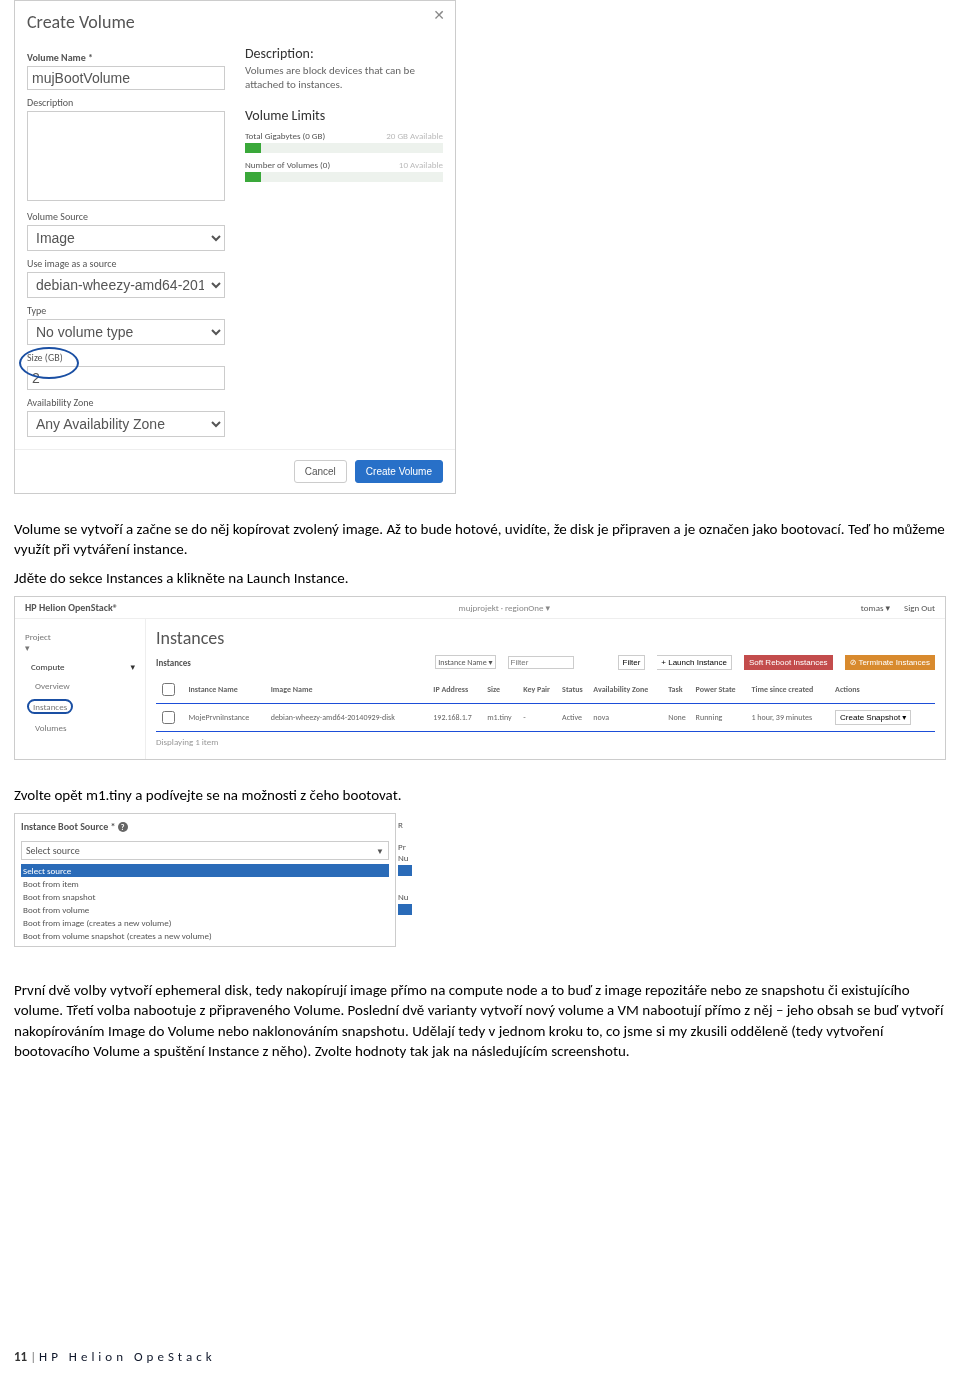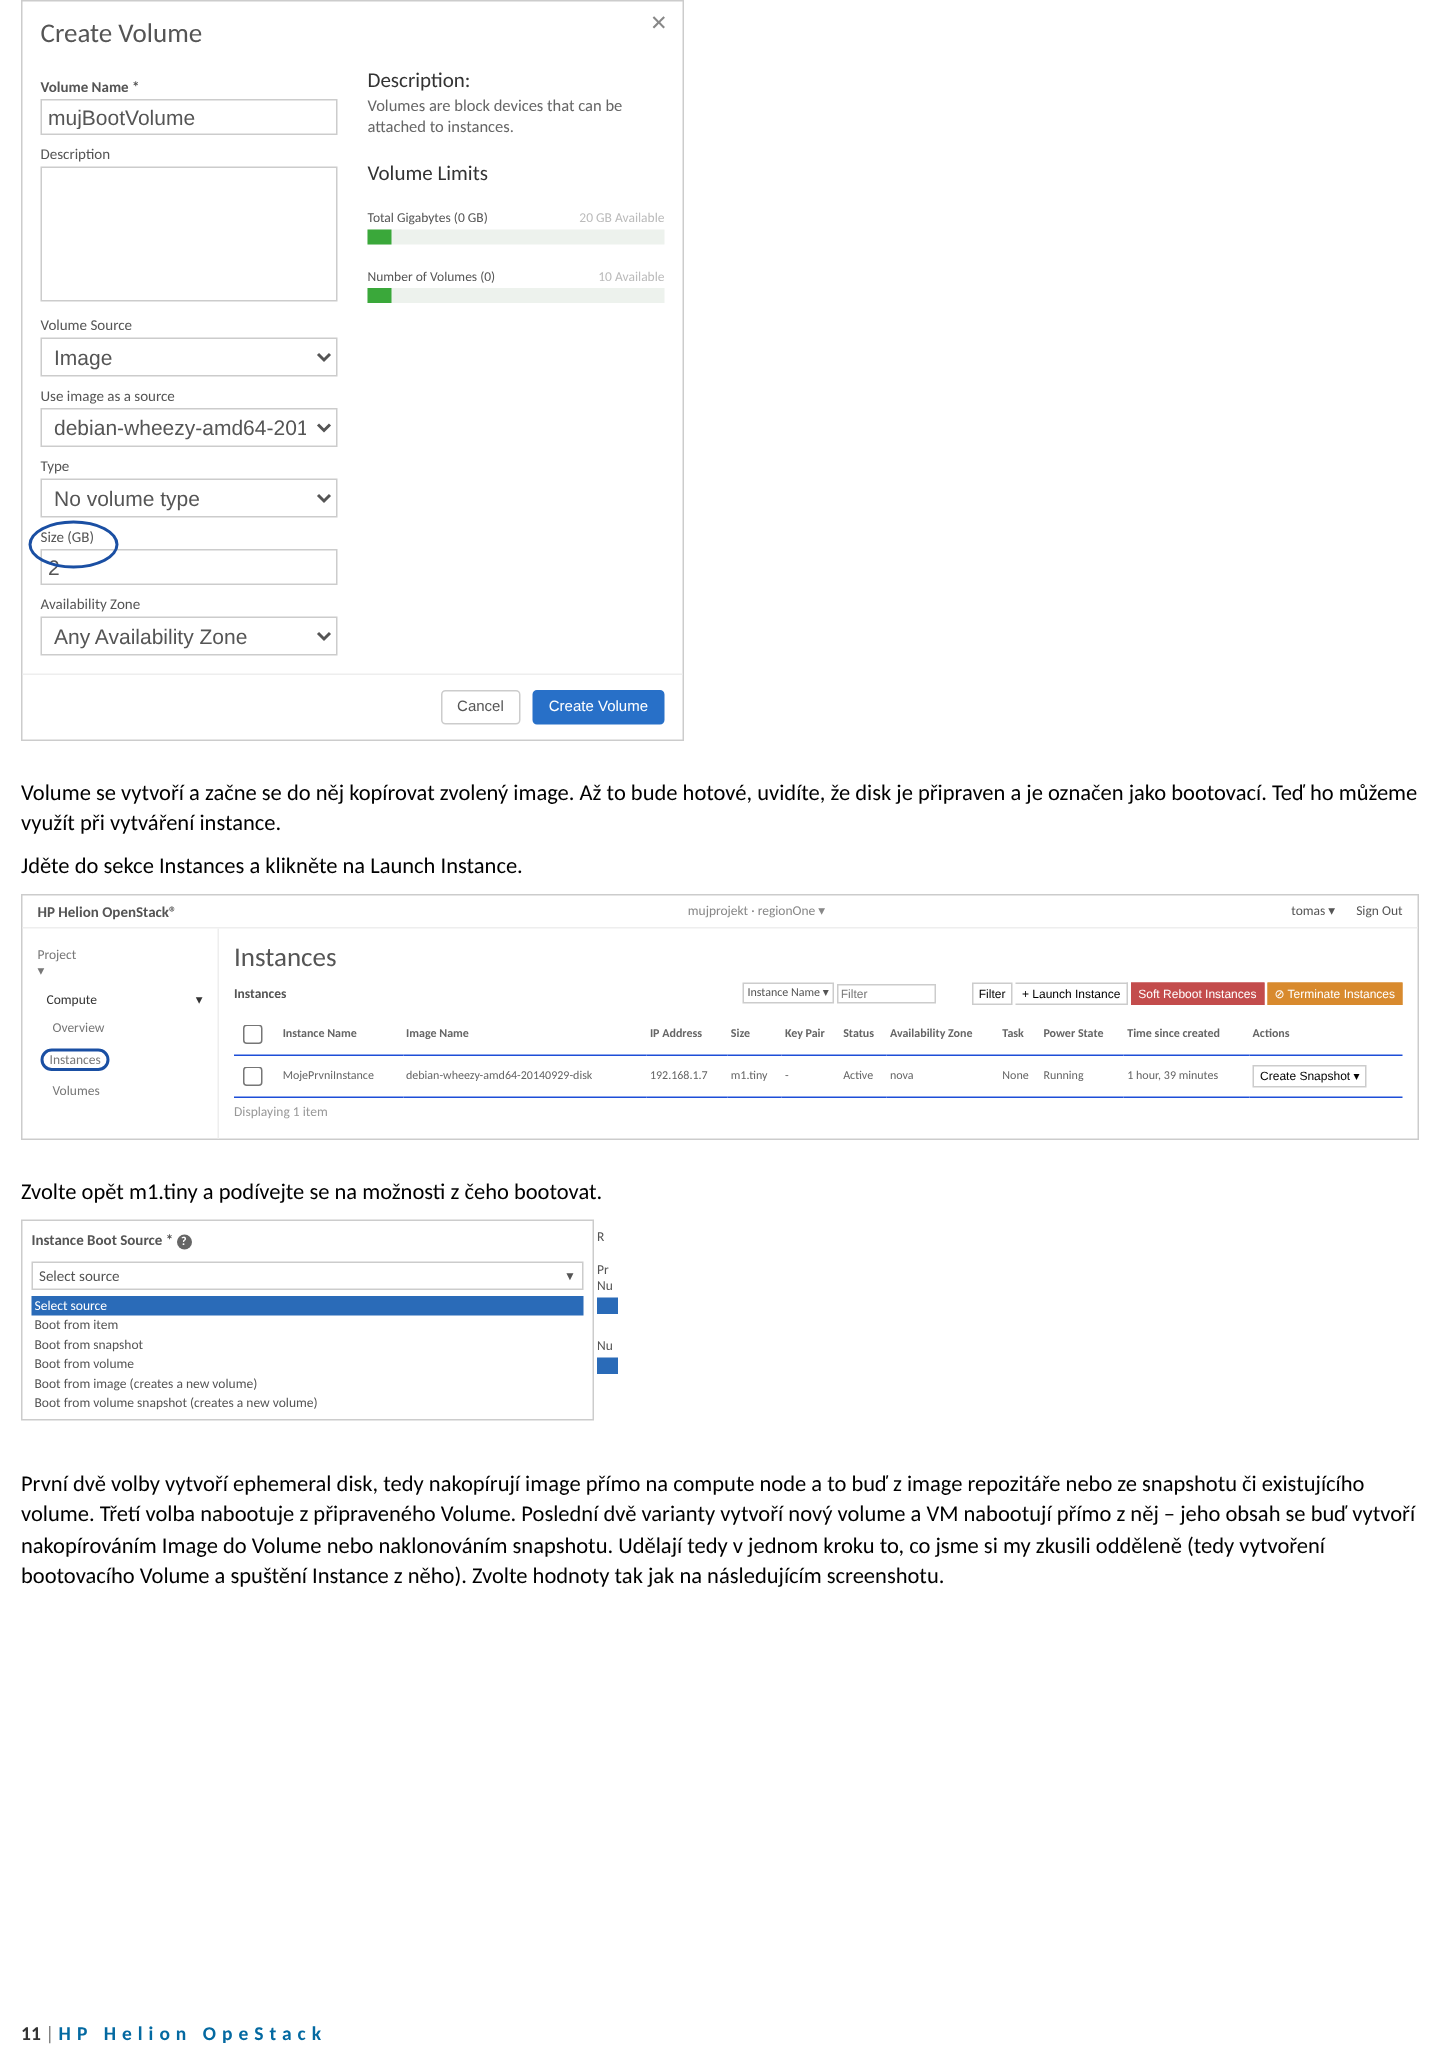--- a/index.html
+++ b/index.html
@@ -14,21 +14,21 @@
   .dlg1 .body{display:flex;gap:20px;padding:12px;font-size:10px;color:#555;}
   .dlg1 .col{flex:1;}
   .lbl{font-size:10px;font-weight:bold;color:#555;margin:6px 0 2px 0;}
   .lbl.norm{font-weight:normal;}
   .inp{width:100%;box-sizing:border-box;border:1px solid #ccc;font-size:14px;padding:3px 4px;color:#555;}
   .ta{height:90px;resize:none;}
   .sel{background:#fff;}
   .desc-title{font-size:14px;color:#333;margin-bottom:2px;}
   .desc-text{font-size:11px;color:#666;line-height:1.3;}
   .limits-title{font-size:14px;color:#333;margin-top:14px;}
-  .limit-row{display:flex;justify-content:space-between;font-size:9px;color:#555;margin-top:16px;}
+  .limit-row{display:flex;justify-content:space-between;font-size:9px;color:#555;margin-top:6px;}
   .limit-avail{color:#bbb;}
   .bar{height:10px;background:#edf2ed;margin-top:2px;position:relative;}
   .bar .fill{height:100%;width:16px;background:#3aa83a;}
   .dlg1 .footer{border-top:1px solid #eee;padding:10px 12px;display:flex;justify-content:flex-end;gap:8px;}
   .btn{font-size:10px;padding:5px 10px;border-radius:3px;border:1px solid #ccc;background:#fff;color:#555;}
   .btn.primary{background:#2870c8;border-color:#2870c8;color:#fff;}
   .circle-size{position:absolute;border:2px solid #1a4fa3;border-radius:50%;width:56px;height:28px;}
   
   .para{font-family:"Calibri",Arial,sans-serif;font-size:15px;line-height:1.35;color:#000;margin:8px 0;}
   
@@ -38,21 +38,21 @@
   .shot2 .right{display:flex;gap:14px;align-items:center;}
   .shot2 .main{display:flex;}
   .shot2 .side{width:110px;border-right:1px solid #eee;padding:8px 10px;}
   .side-item{padding:4px 0;color:#777;}
   .side-item.active{color:#333;}
   .circle-inst{border:2px solid #1a4fa3;border-radius:14px;padding:0 4px;display:inline-block;margin-left:-4px;}
   .shot2 .content{flex:1;padding:8px 10px;}
   .shot2 h2{font-size:18px;font-weight:normal;margin:0 0 6px 0;color:#555;}
   .tool-row{display:flex;justify-content:space-between;align-items:center;margin:4px 0 6px 0;flex-wrap:wrap;gap:4px;}
   .tool-left{font-weight:bold;}
-  .tool-right{display:flex;gap:2px;align-items:center;flex-wrap:wrap;}
+  .tool-right{display:flex;gap:12px;align-items:center;flex-wrap:wrap;}
   .sel-sm{border:1px solid #ccc;font-size:8px;padding:1px 2px;}
   .txt-sm{border:1px solid #ccc;font-size:8px;padding:1px 2px;width:60px;}
   .btn-sm{font-size:8px;padding:2px 4px;border:1px solid #ccc;background:#fff;}
   .btn-red{background:#c34c4c;color:#fff;border-color:#c34c4c;}
   .btn-orange{background:#d88a2e;color:#fff;border-color:#d88a2e;}
   .btn-launch{border-left:none;}
   .tbl{width:100%;border-collapse:collapse;font-size:8px;}
   .tbl th,.tbl td{padding:4px 2px;text-align:left;color:#666;border-bottom:1px solid #1d4ed8;}
   .tbl th{font-weight:bold;}
   .link{color:#2a6bb8;}
@@ -66,21 +66,21 @@
   .shot3 .opts{margin:0 6px;}
   .shot3 .opt{padding:1px 2px;font-size:9px;}
   .shot3 .opt.sel{background:#2a6bb8;color:#fff;}
   .shot3-wrap{position:relative;display:flex;}
   .nu-col{margin-left:2px;font-size:9px;color:#555;}
   .nu{display:block;background:#fff;margin:2px 0;}
   .nu.blue{display:inline-block;width:14px;height:11px;background:#2a6bb8;}
   
   .pgnum{position:absolute;left:14px;bottom:14px;font-family:"Calibri",Arial,sans-serif;font-size:13px;color:#777;}
   .pgnum b{color:#333;}
-  .spaced{letter-spacing:4px;color:#0369a1;font-weight:bold;}
+  .spaced{letter-spacing:4px;color:#0f172a;}
 </style>
 </head>
 <body>
 
 <div class="page">
 
   <div class="shot dlg1">
     <div class="shot-inner">
       <span class="close">✕</span>
       <div class="header">

